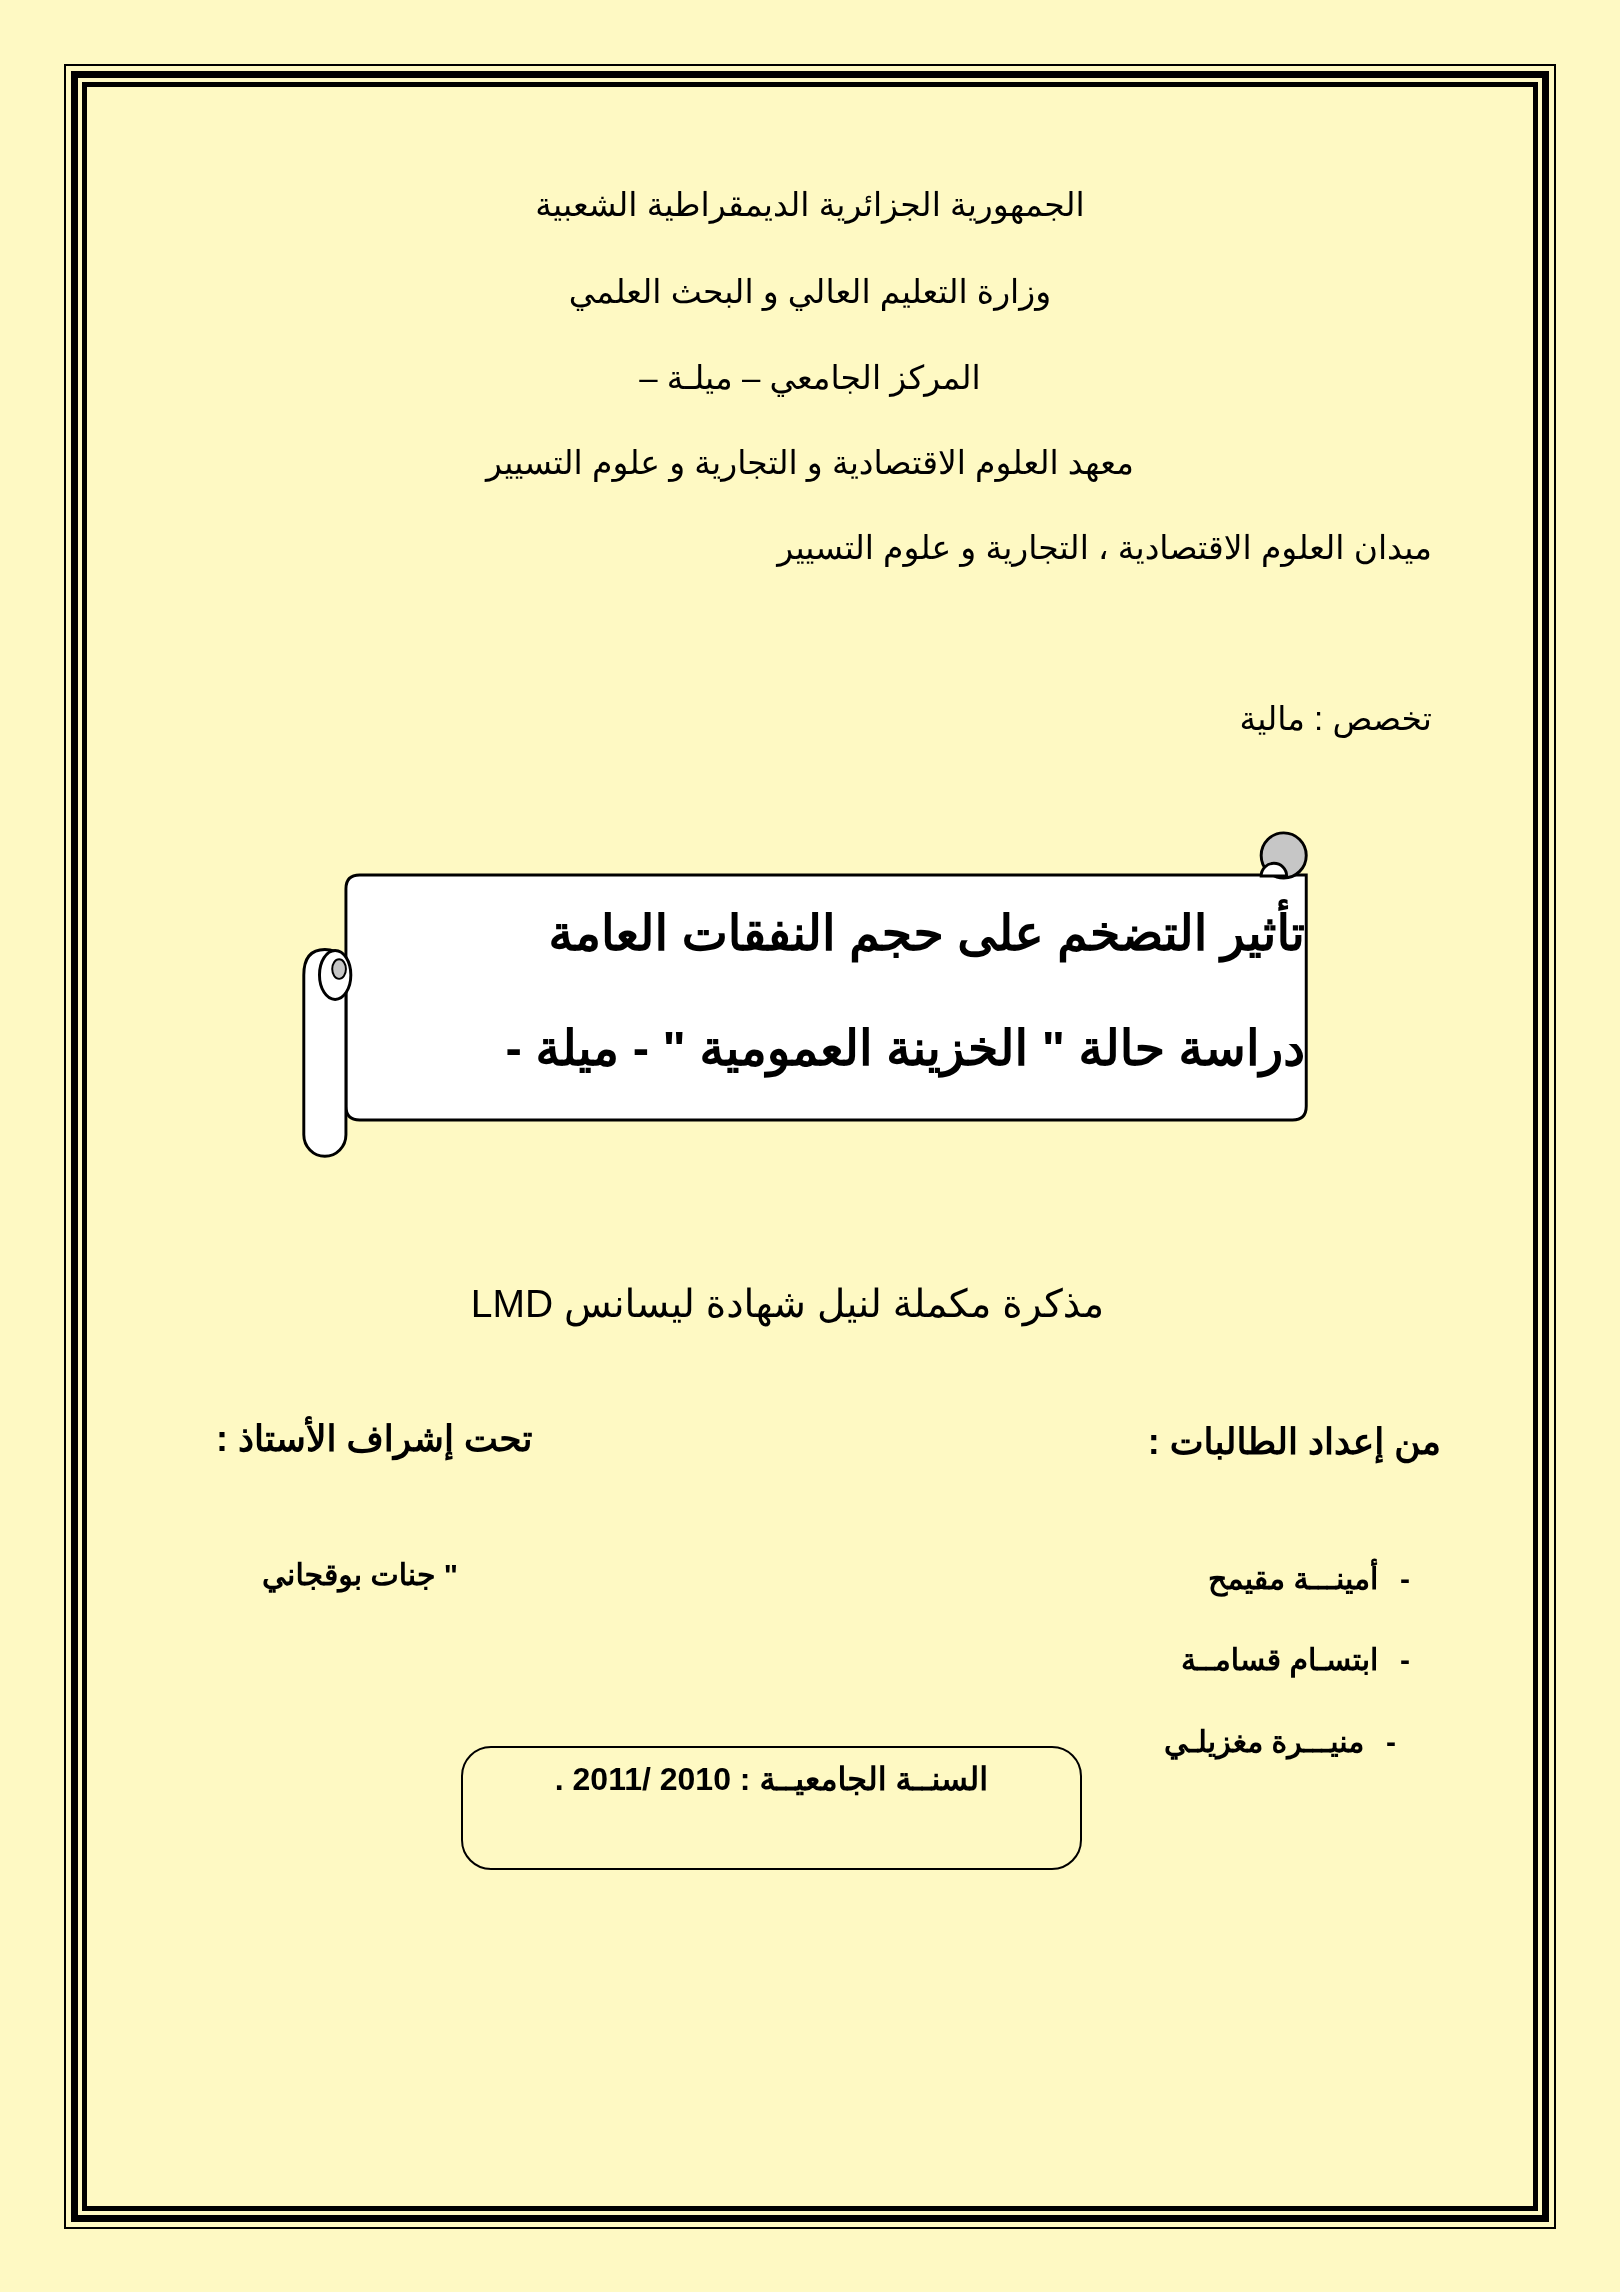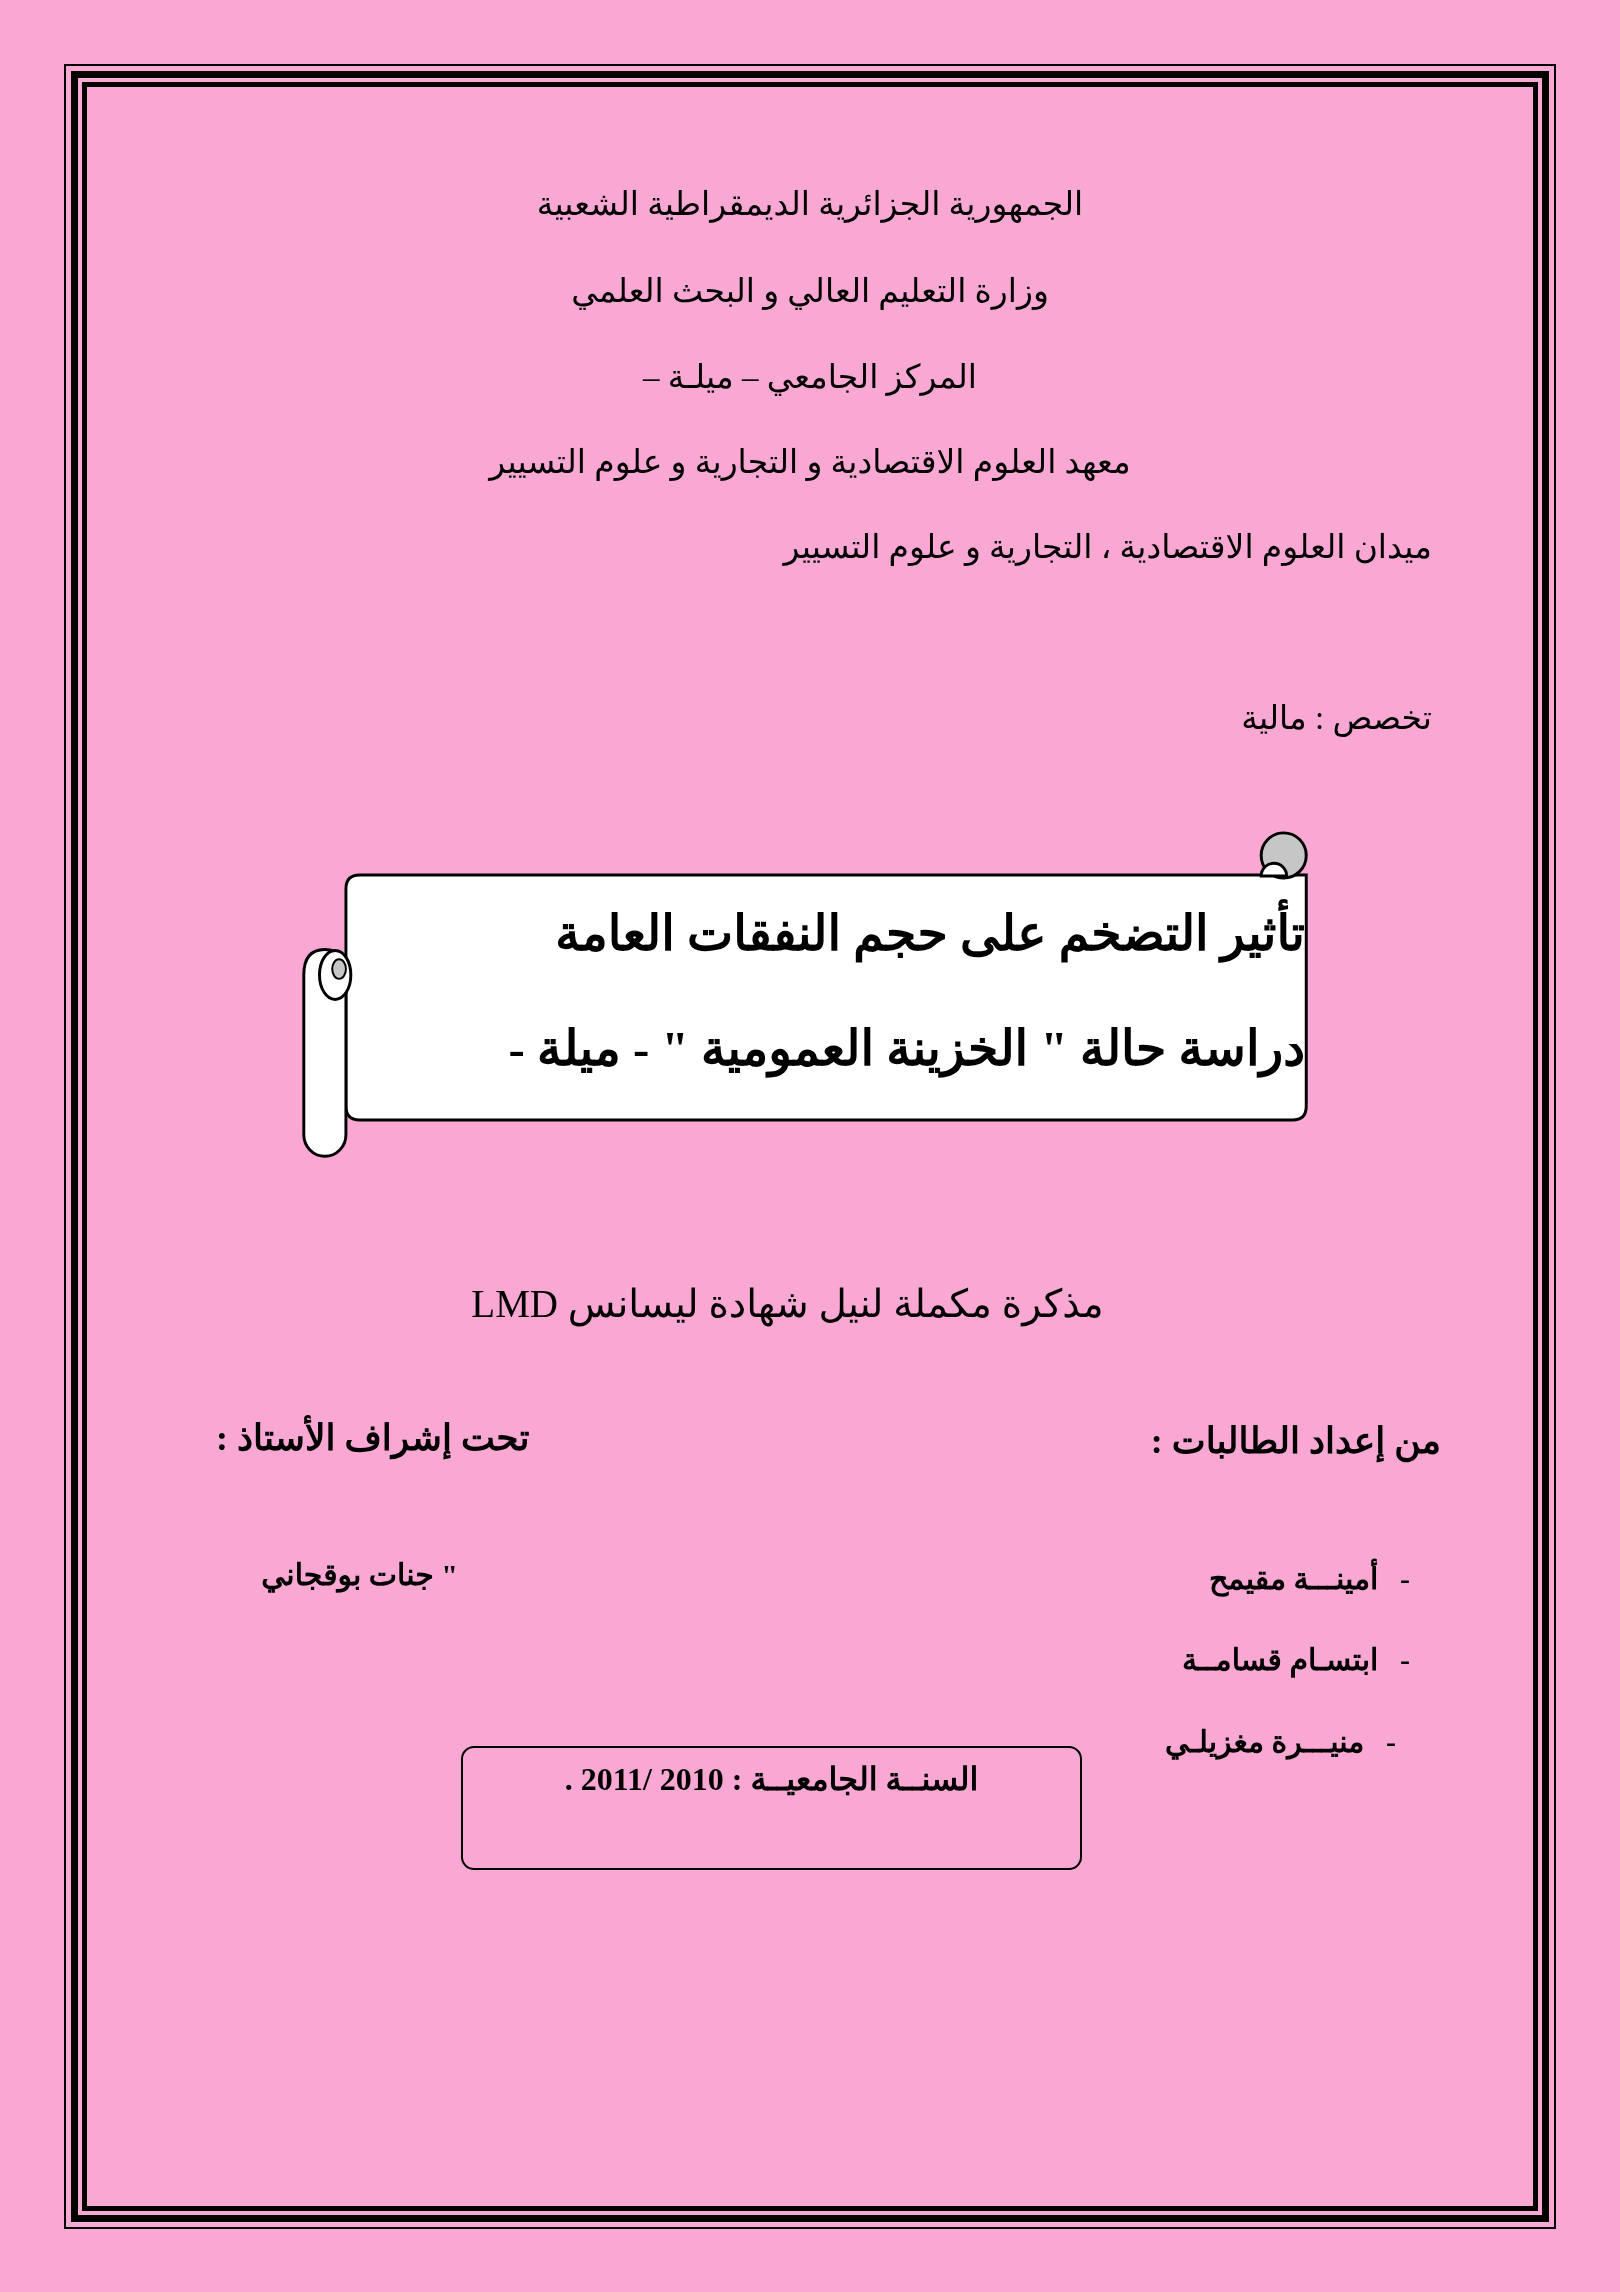--- a/index.html
+++ b/index.html
@@ -1,18 +1,18 @@
 <!DOCTYPE html>
 <html lang="ar"><head>
 <meta charset="utf-8">
 <style>
   html,body{margin:0;padding:0;background:#ffffff;}
   .page{
-    position:relative;width:1620px;height:2293px;background:#f9a8d4;overflow:hidden;
-    font-family:Liberation Serif, serif;color:#000;
+    position:relative;width:1620px;height:2293px;background:#fef9c3;overflow:hidden;
+    font-family:Liberation Sans, sans-serif;color:#000;
   }
   .frame{position:absolute;border-style:solid;border-color:#000;}
   .f1{inset:64px;border-width:2.9px;}
   .f2{inset:71px;border-width:7.8px;}
   .f3{inset:82px;border-width:5.9px;}
   .hline{
     position:absolute;left:98px;right:98px;direction:rtl;
     font-size:33px;line-height:45px;white-space:nowrap;
   }
   .hc{text-align:center;}
@@ -34,21 +34,21 @@
     position:absolute;direction:rtl;font-size:30px;font-weight:800;
     line-height:41px;white-space:nowrap;
   }
   .student .bullet{margin-left:21.6px;}
   .supervisor-name{
     position:absolute;direction:rtl;font-size:30px;font-weight:800;
     line-height:41px;white-space:nowrap;
   }
   .yearbox{
     position:absolute;left:461px;top:1746px;width:617px;height:120px;
-    border:2.9px solid #000;border-radius:13px;
+    border:2.9px solid #000;border-radius:30px;
   }
   .yearbox .txt{
     margin-top:7.8px;text-align:center;direction:rtl;
     font-size:32px;font-weight:800;line-height:47px;white-space:nowrap;
   }
 </style>
 </head>
 <body>
 
 <div class="page">

